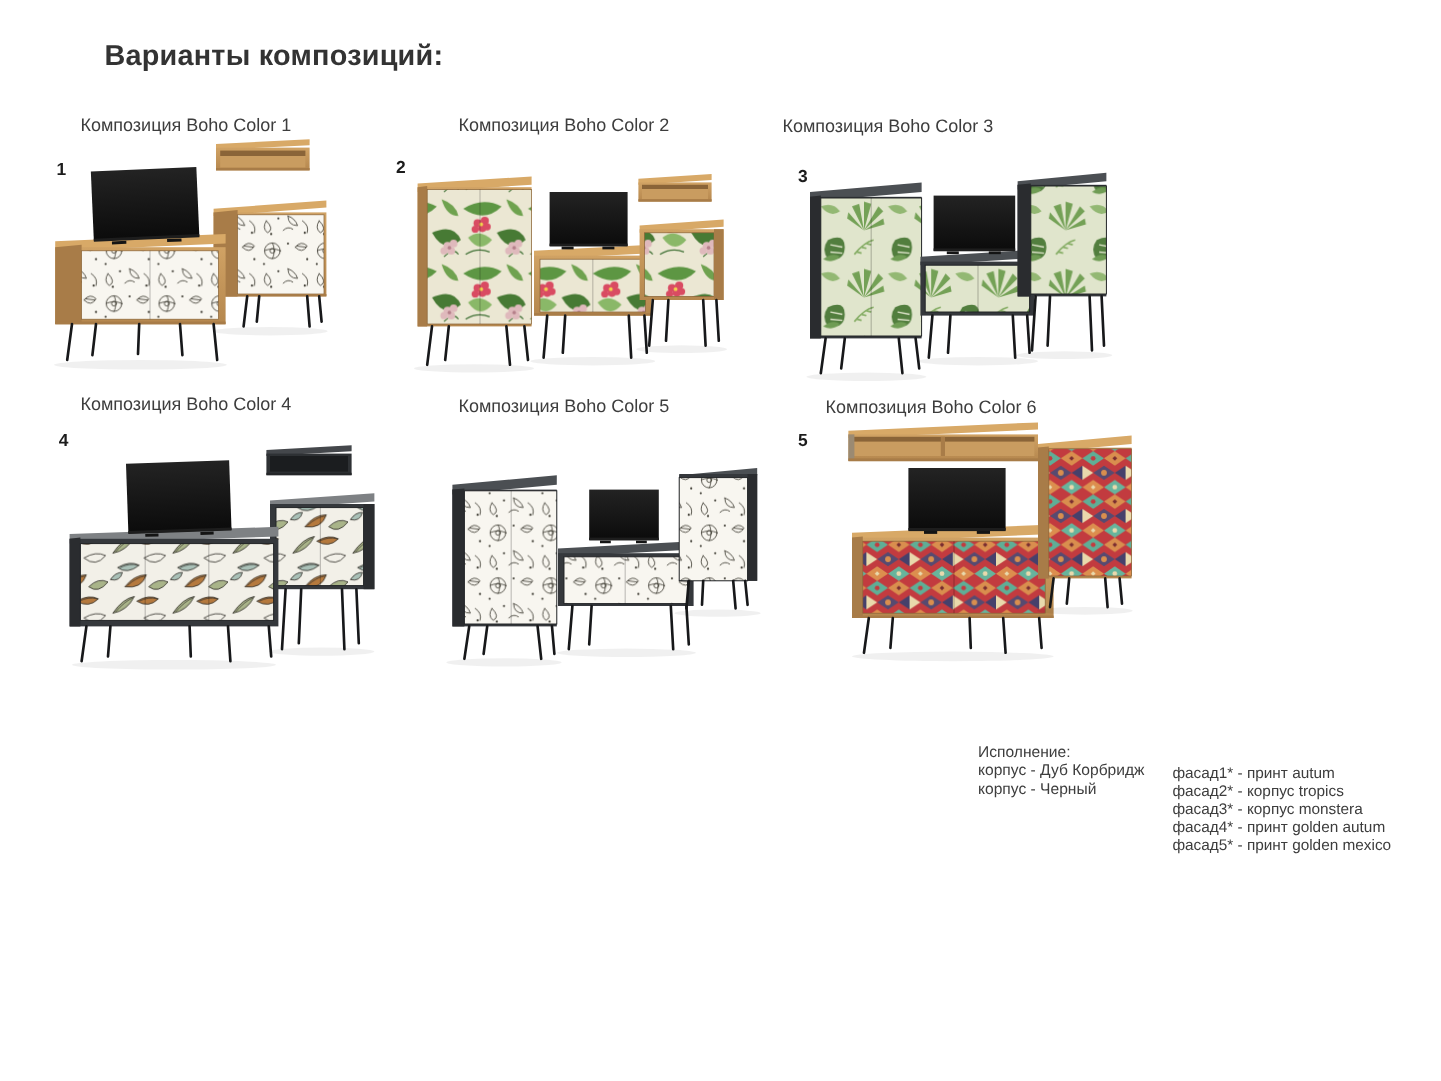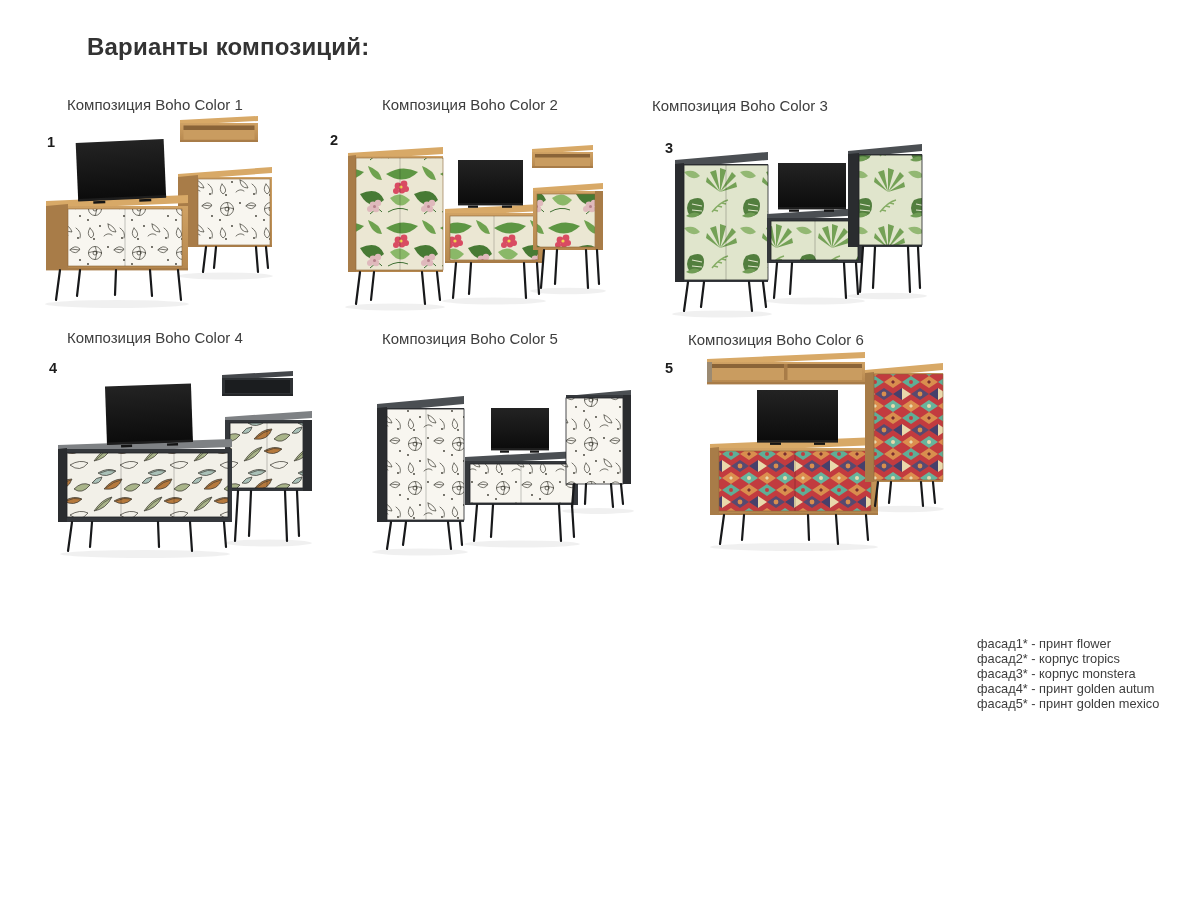--- a/index.html
+++ b/index.html
@@ -363,21 +363,26 @@
     <g>
       <ellipse cx="254" cy="169" rx="40" ry="3.2" fill="#000" opacity="0.06"></ellipse>
       <polygon points="215,30 293,23 293,30 215,37" fill="#d8a967"></polygon>
       <rect x="215" y="33" width="78" height="109" fill="url(#grad-oak)"></rect>
       <polygon points="215,33 224,32 224,142 215,142" fill="#a87c48"></polygon>
       <rect x="224" y="34" width="69" height="106" fill="url(#pat-mexico)" stroke="#8a6438" stroke-width="0.6"></rect>
       <path d="M228,142 L225,166 M241,142 L239,163 M271,142 L273,166 M283,142 L285,163" stroke="#17181a" stroke-width="2.2" stroke-linecap="round" fill="none"></path>
     </g>
   </svg>
 
+  <div class="legend-left">
+    <div class="legend-line">Исполнение:</div>
+    <div class="legend-line">корпус - Дуб Корбридж</div>
+    <div class="legend-line">корпус - Черный</div>
+  </div>
   <div class="legend-right">
-    <div class="legend-line">фасад1* - принт flower</div>
+    <div class="legend-line">фасад1* - принт autum</div>
     <div class="legend-line">фасад2* - корпус tropics</div>
     <div class="legend-line">фасад3* - корпус monstera</div>
     <div class="legend-line">фасад4* - принт golden autum</div>
     <div class="legend-line">фасад5* - принт golden mexico</div>
   </div>
 
 </div>
 
 </body></html>

